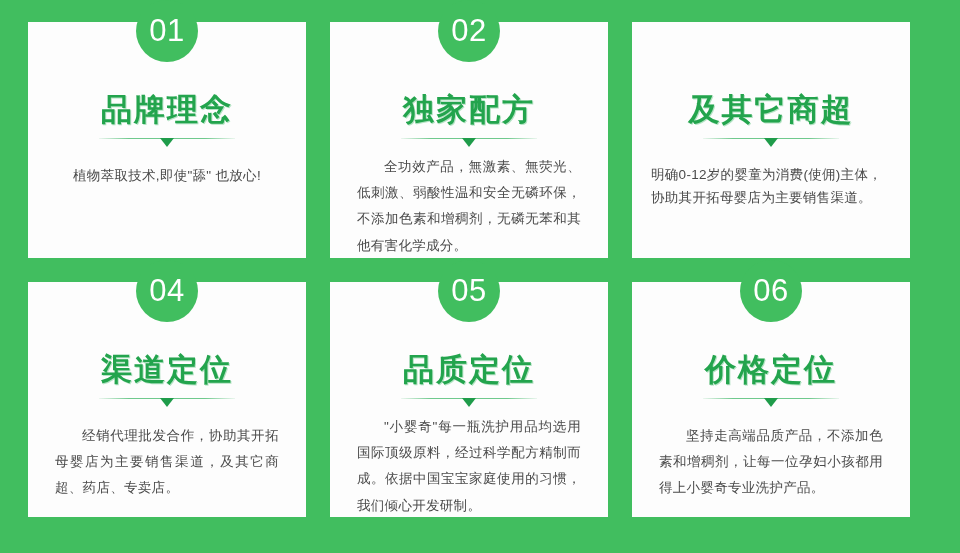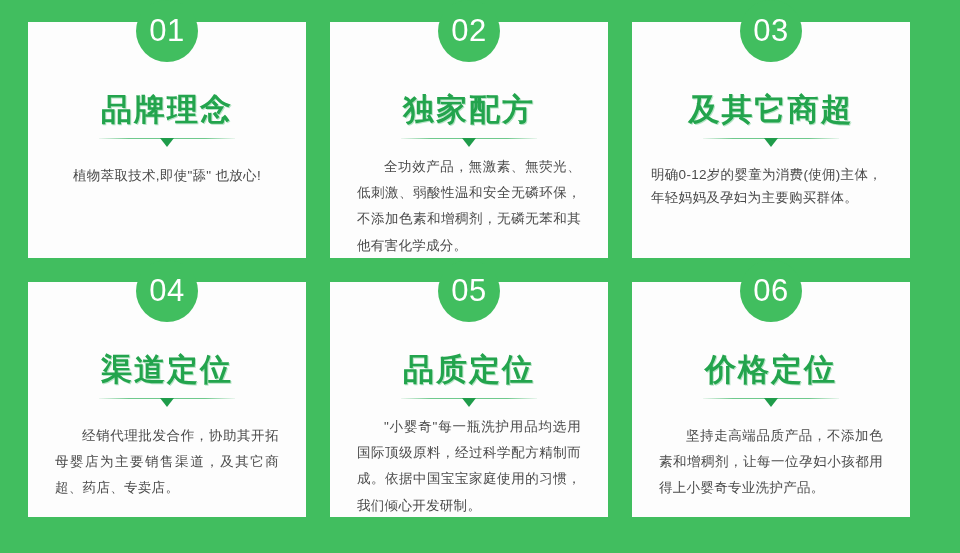--- a/index.html
+++ b/index.html
@@ -162,27 +162,26 @@
       <div class="card-title">独家配方</div>
       <div class="divider">
         <div class="divider-line"></div>
         <div class="divider-arrow"></div>
       </div>
       <div class="card-body">全功效产品，無激素、無荧光、低刺激、弱酸性温和安全无磷环保，不添加色素和增稠剂，无磷无苯和其他有害化学成分。</div>
     </div>
 
     <div class="card">
       <div class="badge-cap"></div>
-      <div class="badge">03</div>
       <div class="card-title">及其它商超</div>
       <div class="divider">
         <div class="divider-line"></div>
         <div class="divider-arrow"></div>
       </div>
-      <div class="card-body nowrapline">明确0-12岁的婴童为消费(使佣)主体，年轻妈妈及孕妇为主要购买群体。</div>
+      <div class="card-body nowrapline">明确0-12岁的婴童为消费(使佣)主体，协助其开拓母婴店为主要销售渠道。</div>
     </div>
 
     <div class="card">
       <div class="badge-cap"></div>
       <div class="badge">04</div>
       <div class="card-title">渠道定位</div>
       <div class="divider">
         <div class="divider-line"></div>
         <div class="divider-arrow"></div>
       </div>

